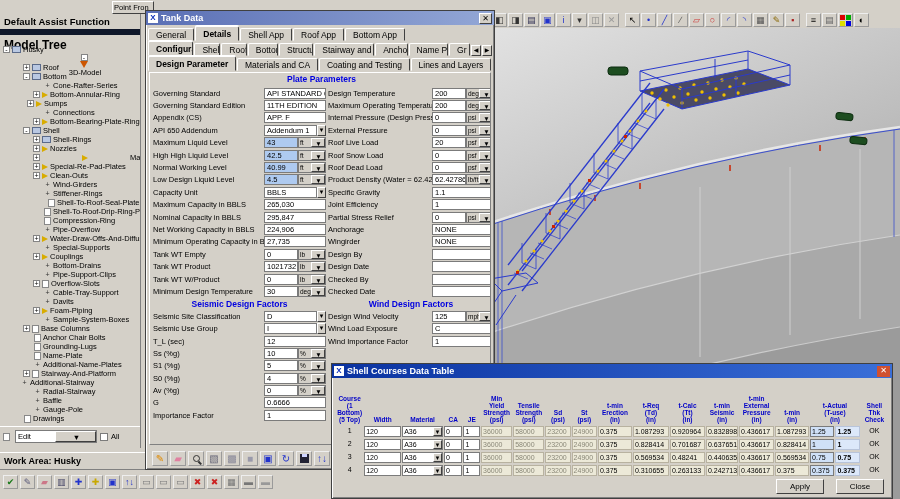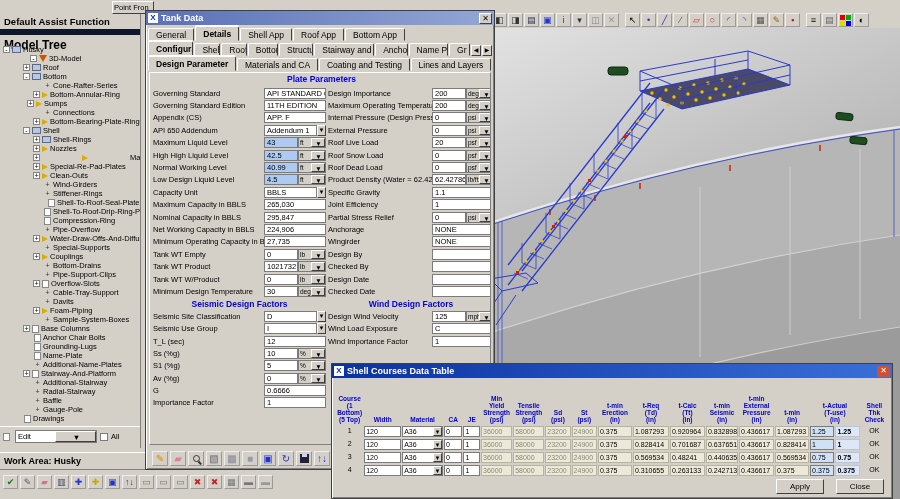--- a/index.html
+++ b/index.html
@@ -299,21 +299,21 @@
 
   <div class="left-panel">
     <div class="lp-title">Default Assist Function</div>
     <div class="lp-sub">Model Tree</div>
     <div class="tree" id="tree">
         <div class="trow" style="padding-left: 3px;">
           <span class="exp">-</span>
           <span class="ti ti-folder"></span>
           <span>Husky</span>
         </div>
-        <div class="trow" style="padding-left: 30px;">
+        <div class="trow" style="padding-left: 30px; flex-direction: column;">
           <span class="exp">-</span>
           <span class="ti ti-model"></span>
           <span>3D-Model</span>
         </div>
         <div class="trow" style="padding-left: 23px;">
           <span class="exp">+</span>
           <span class="ti ti-folder"></span>
           <span>Roof</span>
         </div>
         <div class="trow" style="padding-left: 23px;">
@@ -479,21 +479,21 @@
         <div class="trow" style="padding-left: 23px;">
           <span style="width: 11px; flex: 0 0 auto;"></span>
           <span class="ti ti-plus">+</span>
           <span>Additional-Name-Plates</span>
         </div>
         <div class="trow" style="padding-left: 23px;">
           <span class="exp">+</span>
           <span class="ti ti-page"></span>
           <span>Stairway-And-Platform</span>
         </div>
-        <div class="trow" style="padding-left: 23px;">
+        <div class="trow" style="padding-left: 10px;">
           <span style="width: 11px; flex: 0 0 auto;"></span>
           <span class="ti ti-plus">+</span>
           <span>Additional-Stairway</span>
         </div>
         <div class="trow" style="padding-left: 23px;">
           <span style="width: 11px; flex: 0 0 auto;"></span>
           <span class="ti ti-plus">+</span>
           <span>Radial-Stairway</span>
         </div>
         <div class="trow" style="padding-left: 23px;">
@@ -721,39 +721,47 @@
             </div>
             <div class="frow">
               <span class="flabel">S1 (%g)</span>
               <span class="fld fval">5</span>
               <span class="funit">
                 <span>%</span>
                 <span class="dropbtn" style="height: 9px;">▼</span>
               </span>
             </div>
             <div class="frow">
+              <span class="flabel">S0 (%g)</span>
+              <span class="fld fval">4</span>
+              <span class="funit">
+                <span>%</span>
+                <span class="dropbtn" style="height: 9px;">▼</span>
+              </span>
+            </div>
+            <div class="frow">
               <span class="flabel">Av (%g)</span>
               <span class="fld fval">0</span>
               <span class="funit">
                 <span>%</span>
                 <span class="dropbtn" style="height: 9px;">▼</span>
               </span>
             </div>
             <div class="frow">
               <span class="flabel">G</span>
               <span class="fld fwide">0.6666</span>
             </div>
             <div class="frow">
               <span class="flabel">Importance Factor</span>
               <span class="fld fwide">1</span>
             </div>
           </div>
         <div class="fcol-r" id="rightCol">
             <div class="frow">
-              <span class="flabel">Design Importance</span>
+              <span class="flabel">Design Temperature</span>
               <span class="fld fval">200</span>
               <span class="funit">
                 <span>degF</span>
                 <span class="dropbtn" style="height: 9px;">▼</span>
               </span>
             </div>
             <div class="frow">
               <span class="flabel">Maximum Operating Temperature</span>
               <span class="fld fval">200</span>
               <span class="funit">
@@ -831,25 +839,25 @@
             </div>
             <div class="frow">
               <span class="flabel">Wingirder</span>
               <span class="fld fwide">NONE</span>
             </div>
             <div class="frow">
               <span class="flabel">Design By</span>
               <span class="fld fwide"></span>
             </div>
             <div class="frow">
+              <span class="flabel">Design Date</span>
+              <span class="fld fwide"></span>
+            </div>
+            <div class="frow">
               <span class="flabel">Checked By</span>
-              <span class="fld fwide"></span>
-            </div>
-            <div class="frow">
-              <span class="flabel">Design Date</span>
               <span class="fld fwide"></span>
             </div>
             <div class="frow">
               <span class="flabel">Checked Date</span>
               <span class="fld fwide"></span>
             </div>
             <div class="frow">
               <span class="fsec">Wind Design Factors</span>
             </div>
             <div class="frow">

